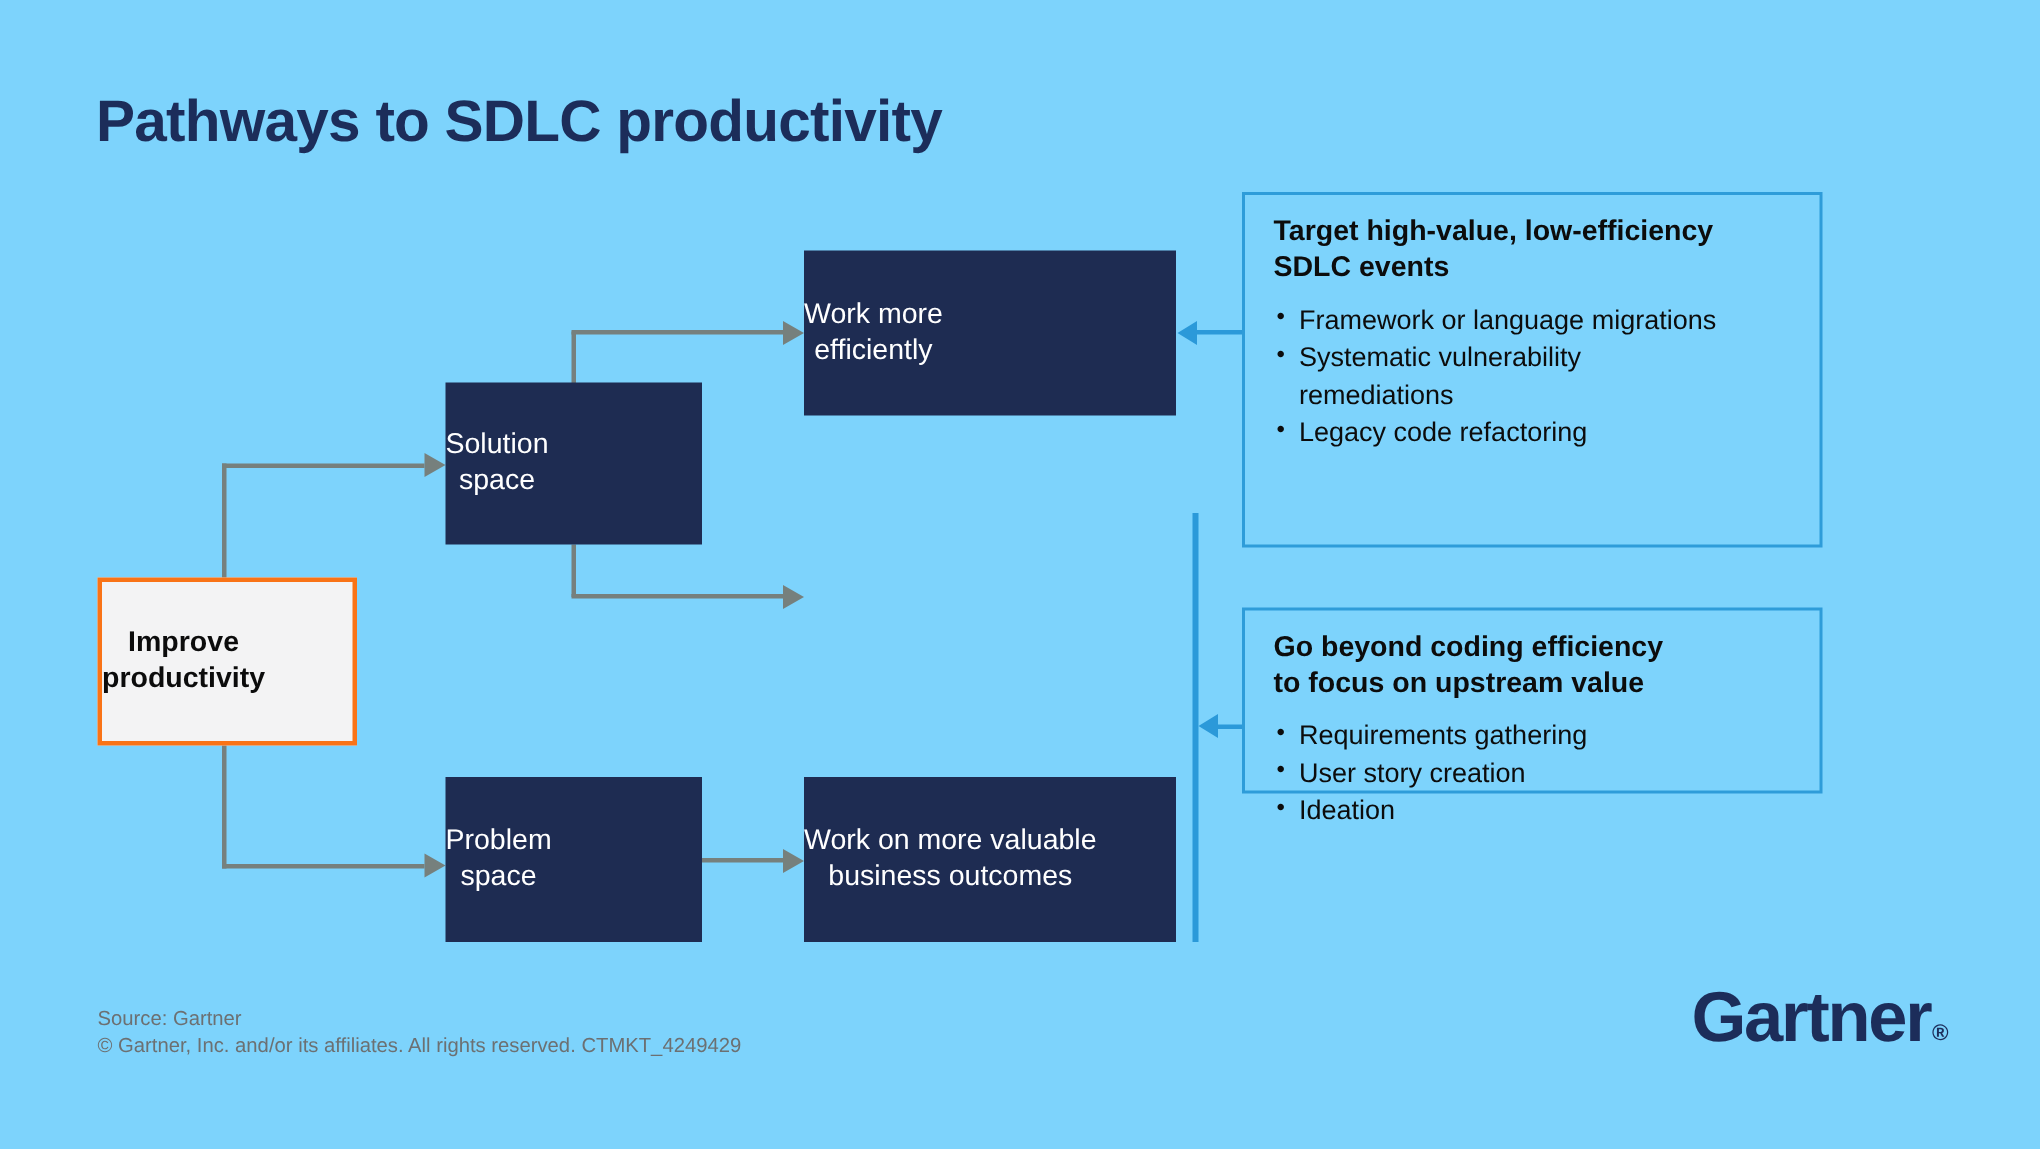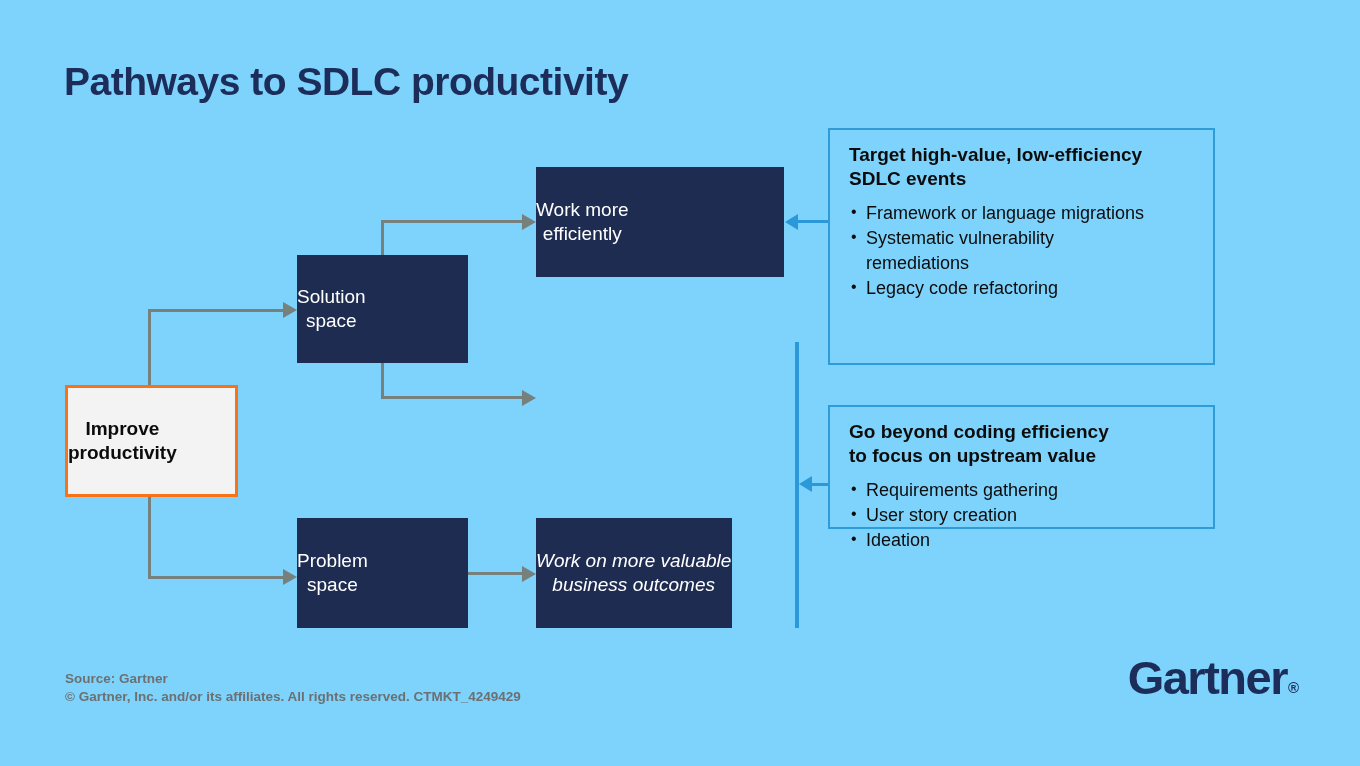--- a/index.html
+++ b/index.html
@@ -23,21 +23,21 @@
   .node-navy { background:#1e2c52; color:#fff; font-size:19px; font-weight:500; }
   .node-outline {
     background:#f3f3f4; border:3px solid #f97316;
     color:#0c0c0c; font-size:19px; font-weight:bold;
   }
   .n-improve  { left:65px;  top:385px; width:173px; height:112px; }
   .n-solution { left:297px; top:255px; width:171px; height:108px; }
   .n-problem  { left:297px; top:518px; width:171px; height:110px; }
   .n-workmore { left:536px; top:167px; width:248px; height:110px; }
   .n-produce  { left:536px; top:342px; width:248px; height:110px; }
-  .n-workon   { left:536px; top:518px; width:196px; height:110px;font-style:italic; }
+  .n-workon   { left:536px; top:518px; width:248px; height:110px; }
   
   .cline { position:absolute; background:#76807d; }
   .chead {
     position:absolute; width:0; height:0;
     border-top:8px solid transparent; border-bottom:8px solid transparent;
     border-left:14px solid #76807d;
   }
   .l-trunk     { left:148px; top:309px; width:3px;  height:270px; }
   .l-top-h     { left:148px; top:309px; width:135px; height:3px; }
   .a-top       { left:283px; top:302px; }
@@ -79,21 +79,21 @@
     position:relative; padding-left:17px;
     font-size:18px; line-height:1.39; white-space:pre-line; color:#0c0c0c;
   }
   .callout li::before {
     content:"\2022"; position:absolute; left:2px; top:0;
     font-size:16px; color:#0c0c0c;
   }
   
   .footer {
     position:absolute; left:65px; top:670px;
-    font-size:13.5px; line-height:1.35; color:#6c7072;font-weight:bold;
+    font-size:13.5px; line-height:1.35; color:#6c7072;
   }
   .logo {
     position:absolute; right:62px; top:650px;
     font-size:47px; font-weight:bold; letter-spacing:-1.5px;
     color:#1c2d5a; white-space:nowrap;
   }
   .logo .rmark {
     font-size:15px; letter-spacing:0; vertical-align:baseline;
     position:relative; bottom:1px; left:1px;
   }

